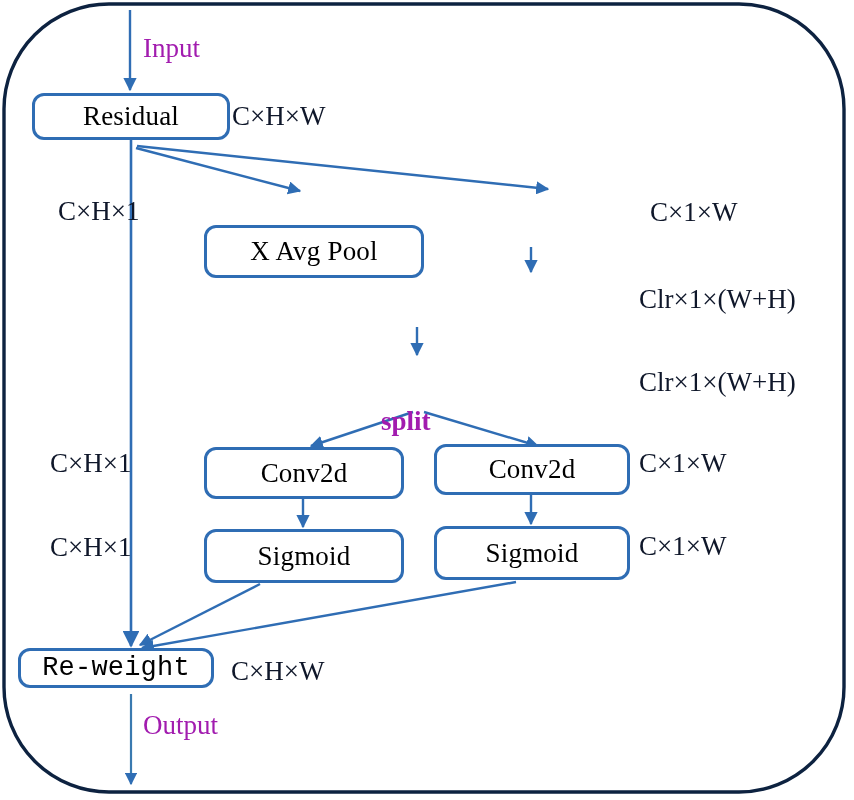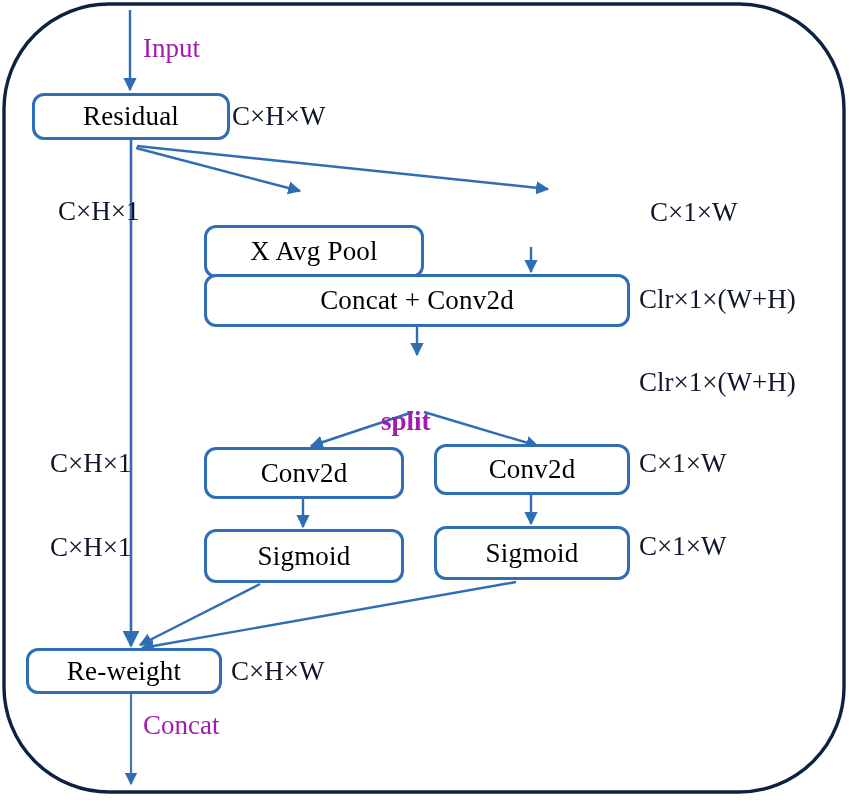--- a/index.html
+++ b/index.html
@@ -103,50 +103,47 @@
 
   <div class="node" style="left:32px; top:93px; width:198px; height:47px;">
     <span>Residual</span>
   </div>
 
   <div class="node" style="left:204px; top:194px; width:220px; height:53px;margin-top:31px;">
     <span>X Avg Pool</span>
   </div>
 
 
-  <div class="node" style="left:204px; top:274px; width:426px; height:53px;">
-    <span>Concat + Conv2d</span>
-  </div>
 
 
   <div class="node" style="left:204px; top:447px; width:200px; height:52px;">
     <span>Conv2d</span>
   </div>
 
   <div class="node" style="left:434px; top:444px; width:196px; height:51px;">
     <span>Conv2d</span>
   </div>
 
   <div class="node" style="left:204px; top:529px; width:200px; height:54px;">
     <span>Sigmoid</span>
   </div>
 
   <div class="node" style="left:434px; top:526px; width:196px; height:54px;">
     <span>Sigmoid</span>
   </div>
 
-  <div class="node" style="left:26px; top:648px; width:196px; height:46px;">
+  <div class="node" style="left:18px; top:648px; width:196px; height:40px;font-family:Liberation Mono, monospace;">
     <span>Re-weight</span>
   </div>
 
   <div class="flowlabel" style="left:143px; top:35px;">Input</div>
 
   <div class="flowlabel" style="left:381px; top:408px;font-weight:bold;">split</div>
 
-  <div class="flowlabel" style="left:143px; top:712px;">Concat</div>
+  <div class="flowlabel" style="left:143px; top:712px;">Output</div>
 
   <div class="tag" style="left:232px; top:103px;">C×H×W</div>
 
   <div class="tag" style="left:58px; top:198px;">C×H×1</div>
 
   <div class="tag" style="left:650px; top:199px;">C×1×W</div>
 
   <div class="tag" style="left:639px; top:286px;">Clr×1×(W+H)</div>
 
   <div class="tag" style="left:639px; top:369px;">Clr×1×(W+H)</div>

